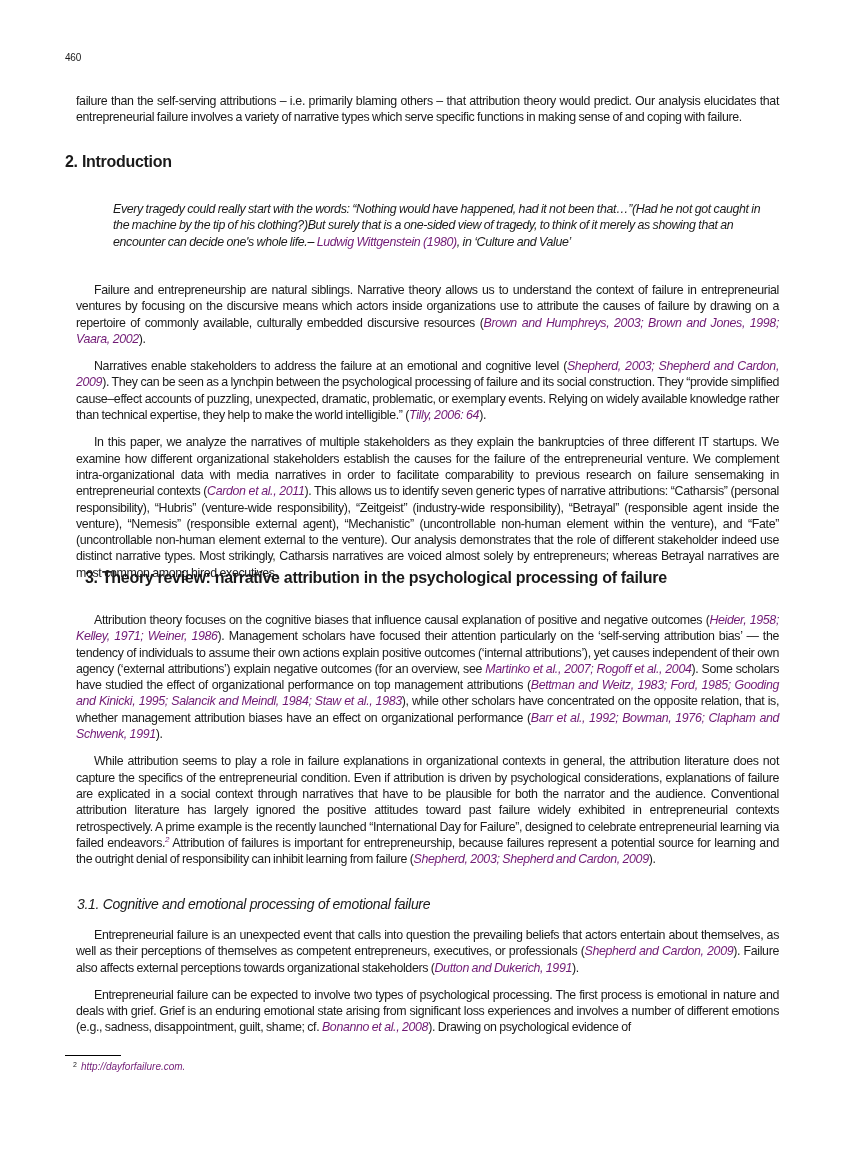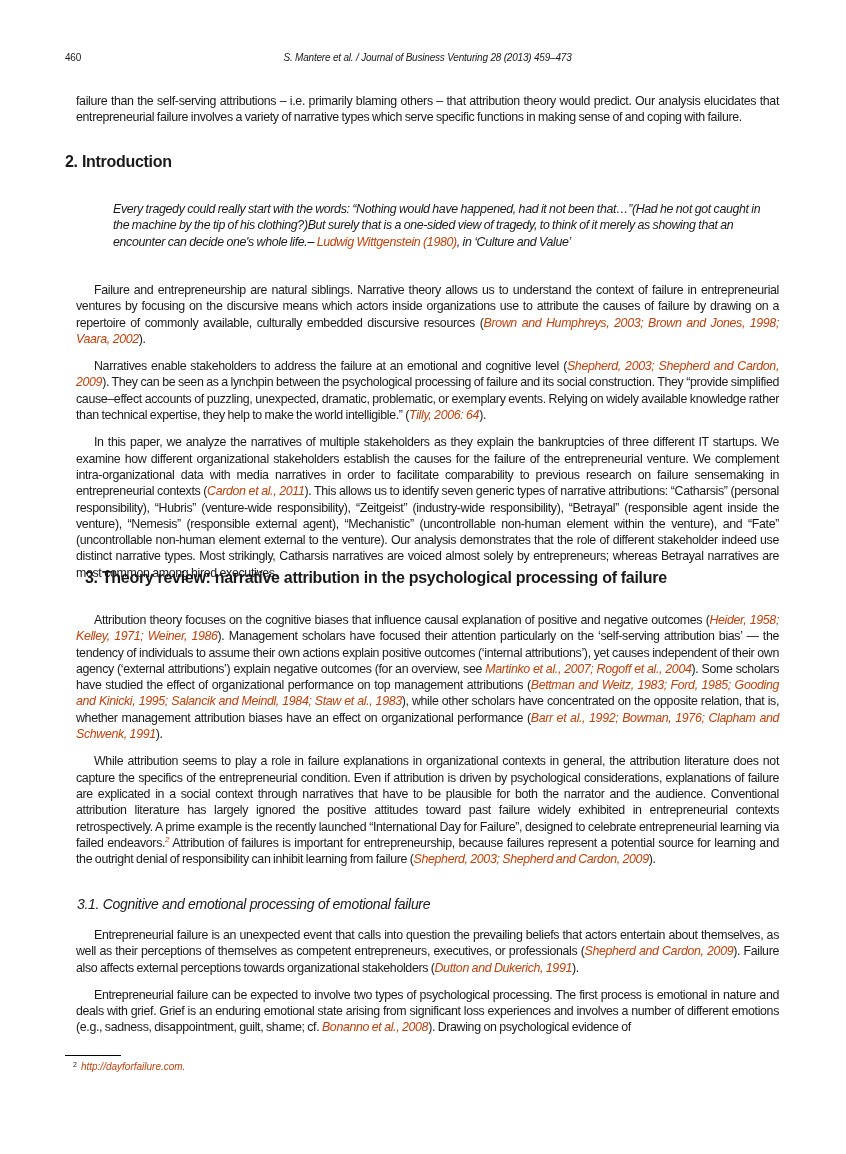--- a/index.html
+++ b/index.html
@@ -9,39 +9,38 @@
   }
   .page { position: absolute; left: 65px; top: 0; width: 725px; }
   .running-head { position: absolute; top: 52px; left: 0; width: 725px; height: 16px; font-size: 10px; }
   .page-num { position: absolute; left: 0; top: 0; font-family: "Liberation Sans", sans-serif; font-size: 10px; letter-spacing: -0.2px; }
   .journal-ref { position: absolute; left: 0; right: 0; text-align: center; font-style: italic; font-size: 10px; letter-spacing: -0.2px; }
   p, .quote-line {
     margin: 11px; font-size: 12.4px; line-height: 16.3px; text-align: justify;
     letter-spacing: -0.35px; word-spacing: -0.4px;
   }
   p.indent { text-indent: 18px; }
-  .link { color: #c2410c; font-style: italic; }
+  .link { color: #701a75; font-style: italic; }
   .block { position: absolute; left: 0; width: 725px; }
   h2 { margin: 0; font-size: 16px; font-weight: bold; letter-spacing: -0.3px; }
   h3 { margin: 12px; font-size: 14px; font-weight: normal; font-style: italic; letter-spacing: -0.3px; }
   .epigraph { position: absolute; left: 37px; width: 688px; font-style: italic; }
   .epigraph p { text-align: left; }
   .footnote-rule { position: absolute; left: 0; top: 1055px; width: 56px; height: 1px; background: #000; }
   .footnote { position: absolute; left: 8px; top: 1061px; font-size: 10px; }
   .footnote sup { font-size: 7px; margin-right: 4px; vertical-align: 3px; }
   sup.ref { font-size: 8px; vertical-align: 5px; line-height: 0; }
 </style>
 </head>
 <body>
 
 <div class="page">
 
   <div class="running-head">
     <span class="page-num">460</span>
-    <span class="journal-ref">S. Mantere et al. / Journal of Business Venturing 28 (2013) 459–473</span>
   </div>
 
   <div class="block" style="top:82px;">
     <p>failure than the self-serving attributions – i.e. primarily blaming others – that attribution theory would predict. Our analysis elucidates that entrepreneurial failure involves a variety of narrative types which serve specific functions in making sense of and coping with failure.</p>
   </div>
 
   <div class="block" style="top:153px;">
     <h2>2. Introduction</h2>
   </div>
 

